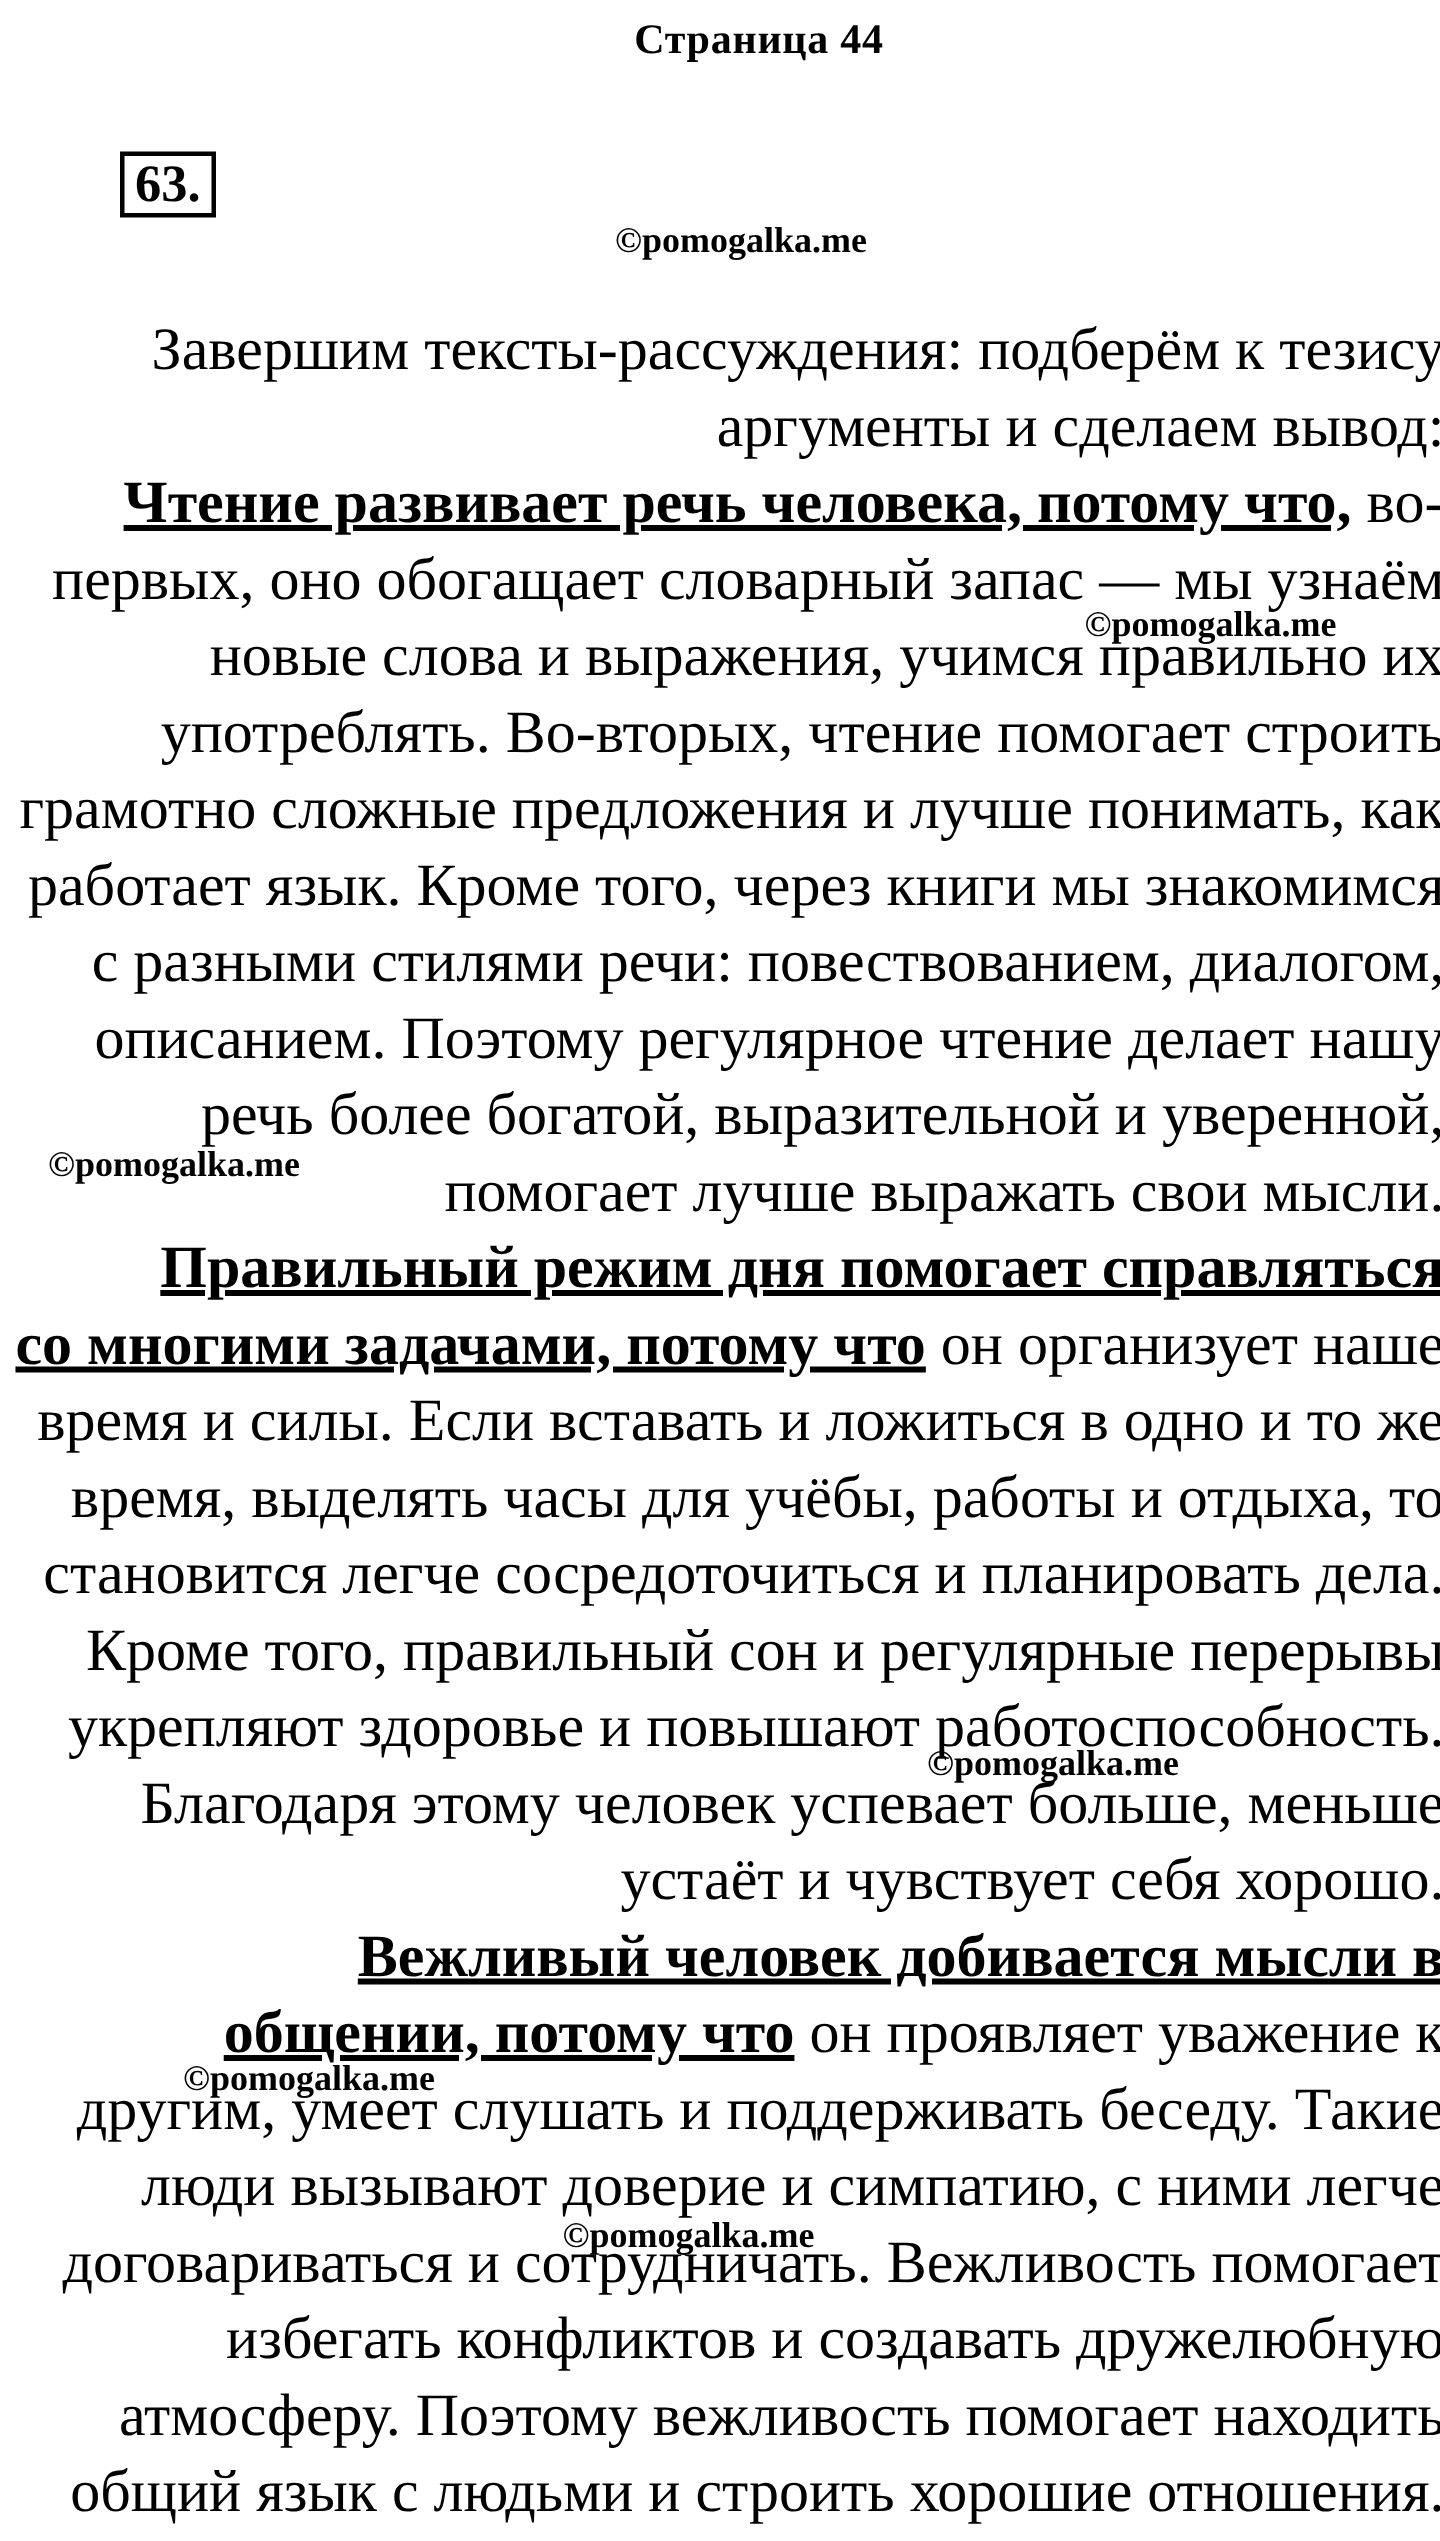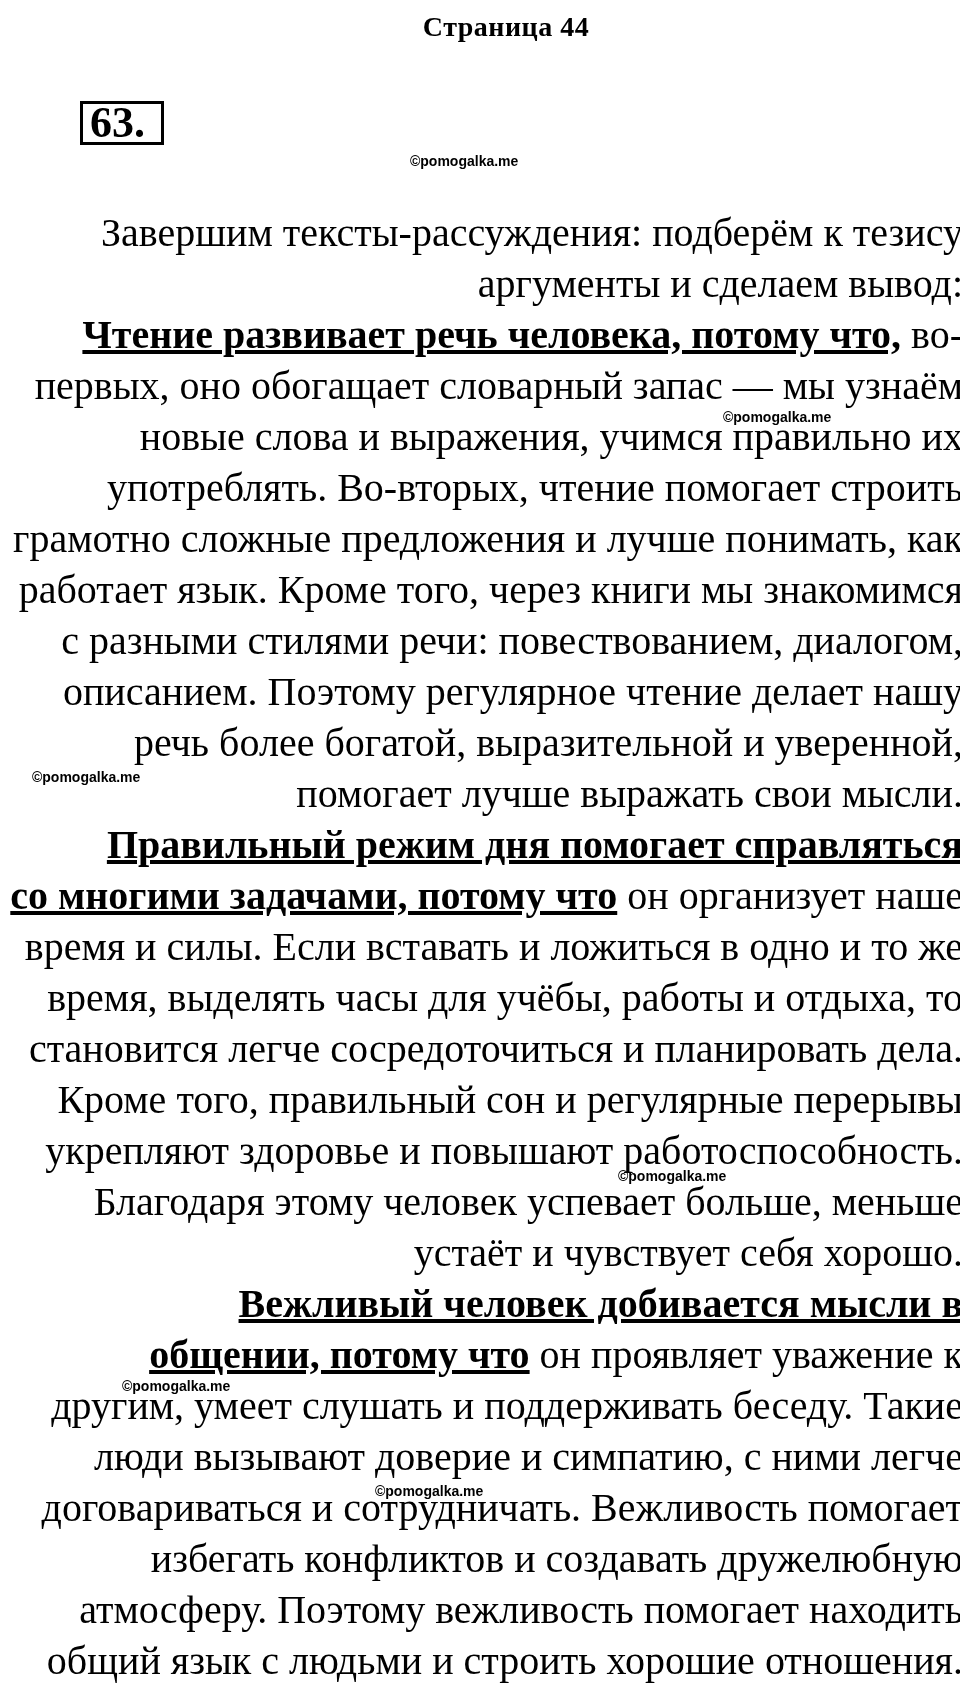--- a/index.html
+++ b/index.html
@@ -24,34 +24,34 @@
     font-size: 28px;
     font-weight: bold;
     line-height: 32px;
     letter-spacing: 0.5px;
     margin-left: 26px;
   }
   .exercise-box {
     position: absolute;
     left: 80px;
     top: 101px;
-    width: 84px;
+    width: 64px;
     height: 44px;
     box-sizing: border-box;
     border: 3px solid #000000;
     font-weight: bold;
-    font-size: 44px;
+    font-size: 35px;
     line-height: 37px;
     padding-left: 7px;
   }
   .wm {
     position: absolute;
-    font-family: Liberation Sans, sans-serif;
+    font-family: Liberation Serif, serif;
     font-weight: bold;
-    font-size: 14px;
+    font-size: 24px;
     line-height: 22px;
     white-space: nowrap;
     color: #000000;
   }
   .wm1 { left: 410px; top: 150px; }
   .wm2 { left: 723px; top: 406px; }
   .wm3 { left: 32px;  top: 766px; }
   .wm4 { left: 618px; top: 1165px; }
   .wm5 { left: 122px; top: 1375px; }
   .wm6 { left: 375px; top: 1480px; }

